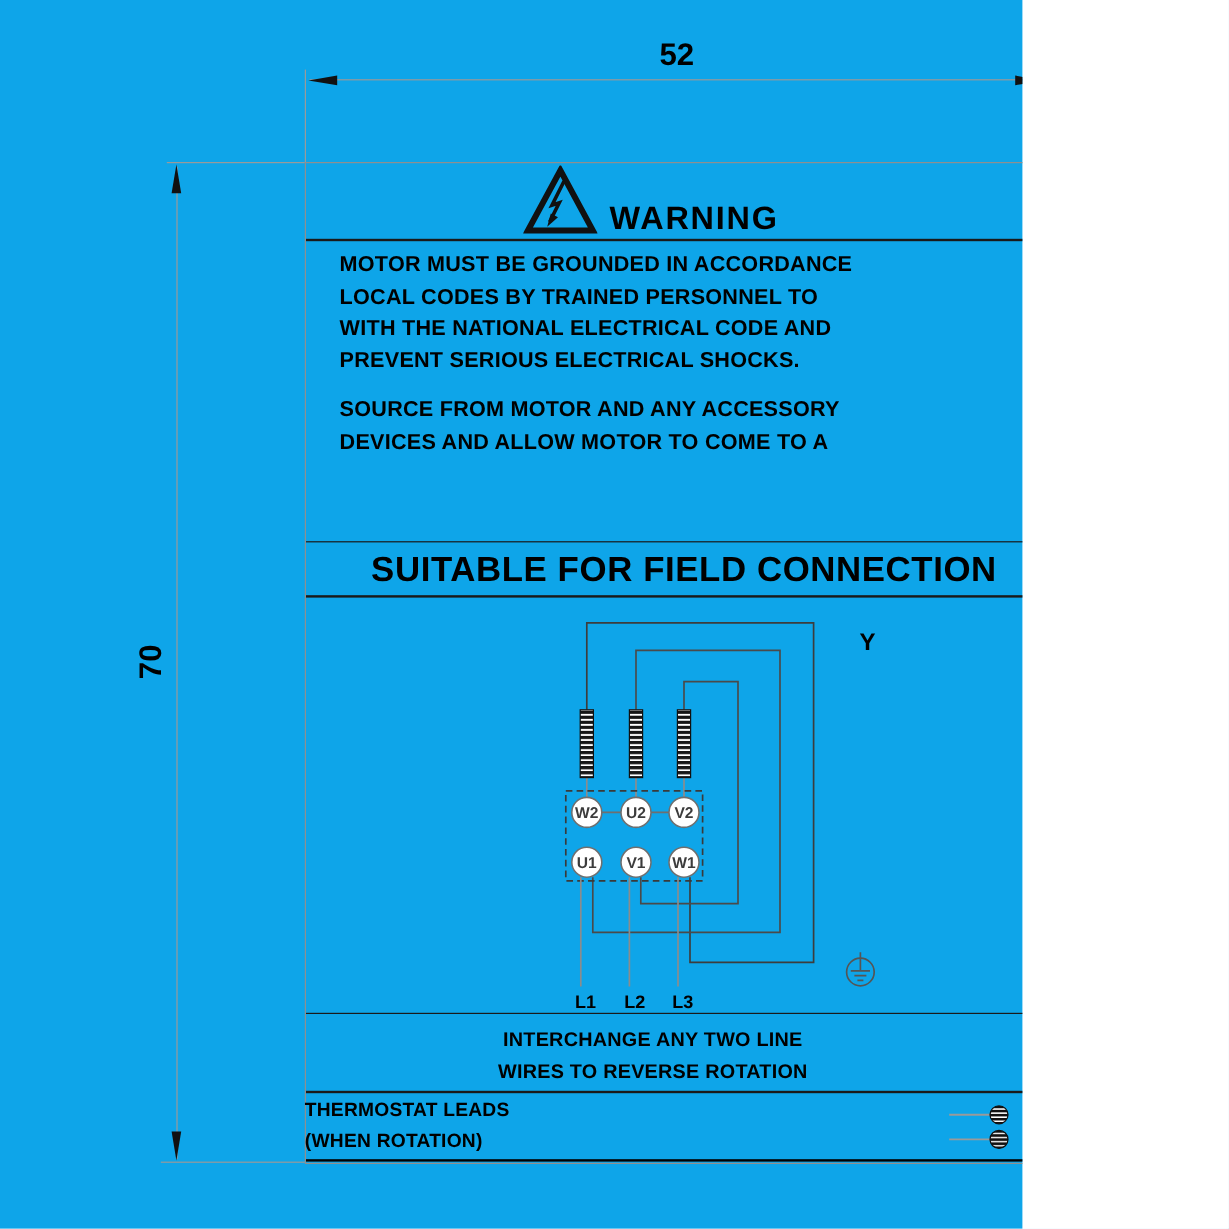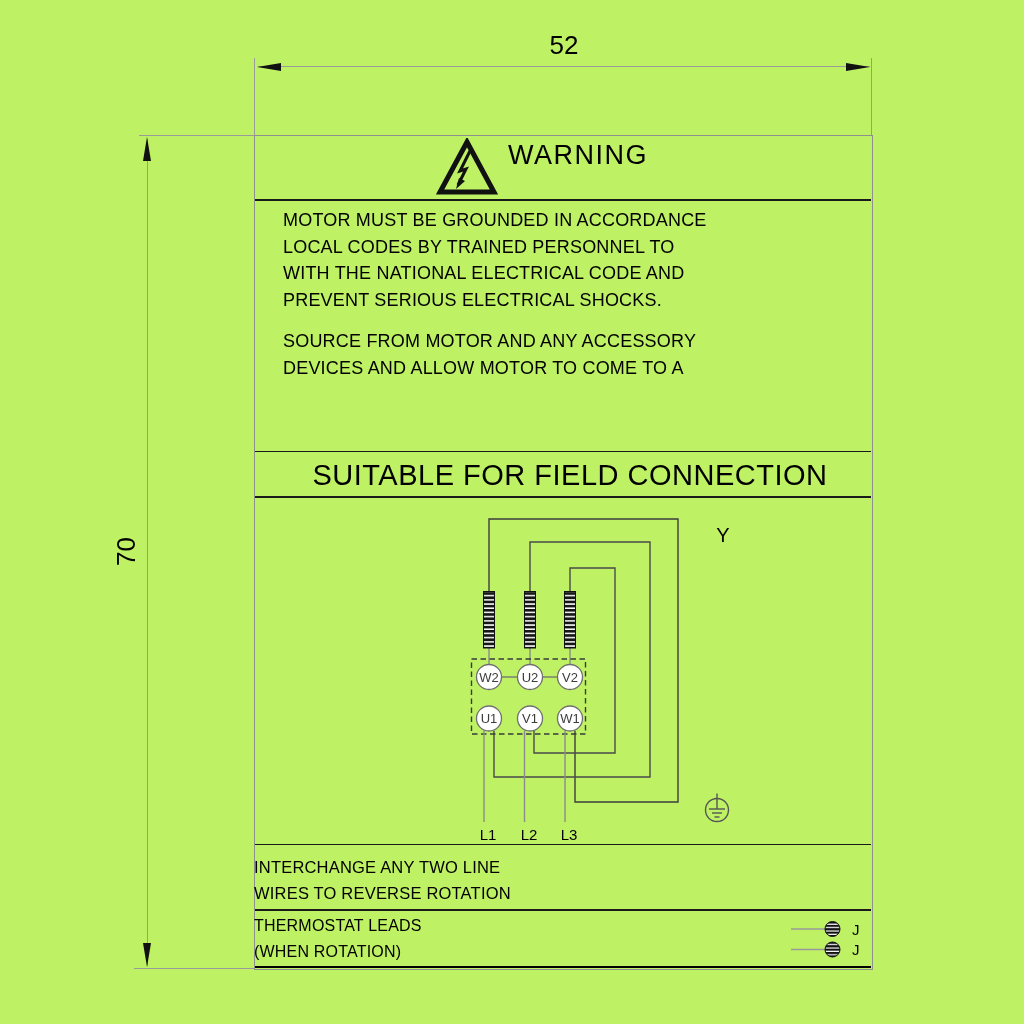--- a/index.html
+++ b/index.html
@@ -1,34 +1,34 @@
 <!DOCTYPE html>
 <html><head>
 <meta charset="utf-8">
 <style>
   html,body{margin:0;padding:0;background:#fff;}
-  #canvas{position:relative;width:1024px;height:1024px;background:#bef264;overflow:hidden;
-          font-family:"Liberation Sans", sans-serif;color:#000;}
+  #canvas{position:relative;width:852px;height:1024px;background:#0ea5e9;overflow:hidden;
+          font-family:"Liberation Sans", sans-serif;color:#000;font-weight:bold;}
   .abs{position:absolute;}
   .hline{position:absolute;background:#9a9a9a;height:1px;}
   .vline{position:absolute;background:#9a9a9a;width:1px;}
   .dimtext{position:absolute;font-size:26px;color:#000;text-align:center;}
   
   .arr{position:absolute;width:0;height:0;}
   .arr-l{border-top:4px solid transparent;border-bottom:4px solid transparent;border-right:24px solid #111;}
   .arr-r{border-top:4px solid transparent;border-bottom:4px solid transparent;border-left:24px solid #111;}
   .arr-u{border-left:4px solid transparent;border-right:4px solid transparent;border-bottom:24px solid #111;}
   .arr-d{border-left:4px solid transparent;border-right:4px solid transparent;border-top:24px solid #111;}
   
   #label-box{position:absolute;left:254px;top:135px;width:617px;height:833px;border:1px solid #8f8f8f;}
   .divider{position:absolute;left:255px;width:616px;background:#1a1a1a;}
-  .warn-title{position:absolute;left:508px;top:140px;font-size:27px;letter-spacing:1.5px;}
+  .warn-title{position:absolute;left:508px;top:167px;font-size:27px;letter-spacing:1.5px;}
   .bodytext{position:absolute;left:283px;font-size:18px;line-height:26.5px;letter-spacing:.2px;white-space:nowrap;}
   .banner{position:absolute;left:254px;top:459px;width:572px;text-align:center;font-size:29px;letter-spacing:.5px;white-space:nowrap;margin-left:30px;}
-  .note{position:absolute;left:254px;width:580px;text-align:left;font-size:16.5px;letter-spacing:.2px;}
+  .note{position:absolute;left:254px;width:580px;text-align:center;font-size:16.5px;letter-spacing:.2px;}
   .thermo{position:absolute;left:254px;width:606px;font-size:16px;letter-spacing:.2px;}
   svg text{font-family:"Liberation Sans", sans-serif;}
 </style>
 </head>
 <body>
 
 <div id="canvas">
 
   <div>
     <div class="dimtext" style="left:536px;top:30px;width:56px;">52</div>

